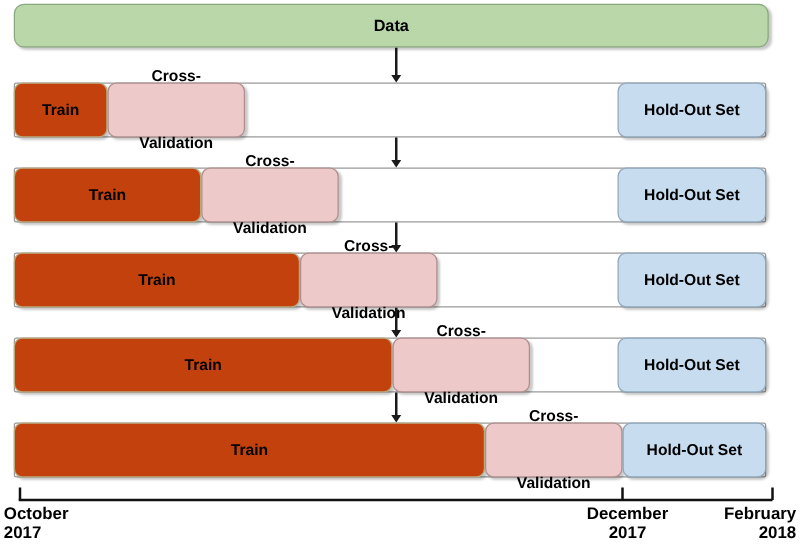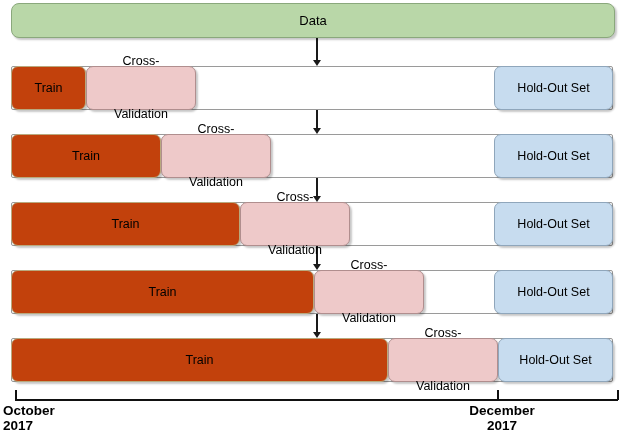--- a/index.html
+++ b/index.html
@@ -21,21 +21,21 @@
   
   .box {
     position: absolute;
     box-sizing: border-box;
     border: 1px solid #8a8a78;
     border-radius: 7px;
     display: flex;
     align-items: center;
     justify-content: center;
     text-align: center;
-    font-weight: normal;
+    font-weight: bold;
     color: #000000;
     line-height: 1.02;
     box-shadow: 2px 2px 2px rgba(0,0,0,0.22);
     z-index: 3;
   }
 
   .data-box {
     background: #b9d7a8;
     border-color: #8aa87c;
     font-size: 13px;
@@ -221,15 +221,19 @@
     <div class="axis-label align-left" style="left:3px; top:403px;">
       <span class="lbl-month">October</span>
       <span class="lbl-year">2017</span>
     </div>
 
     <div class="axis-label align-center" style="left:502px; top:403px;">
       <span class="lbl-month">December</span>
       <span class="lbl-year">2017</span>
     </div>
 
+    <div class="axis-label align-right" style="left:637px; top:403px;">
+      <span class="lbl-month">February</span>
+      <span class="lbl-year">2018</span>
+    </div>
   </div>
 
 </div>
 
 </body></html>

